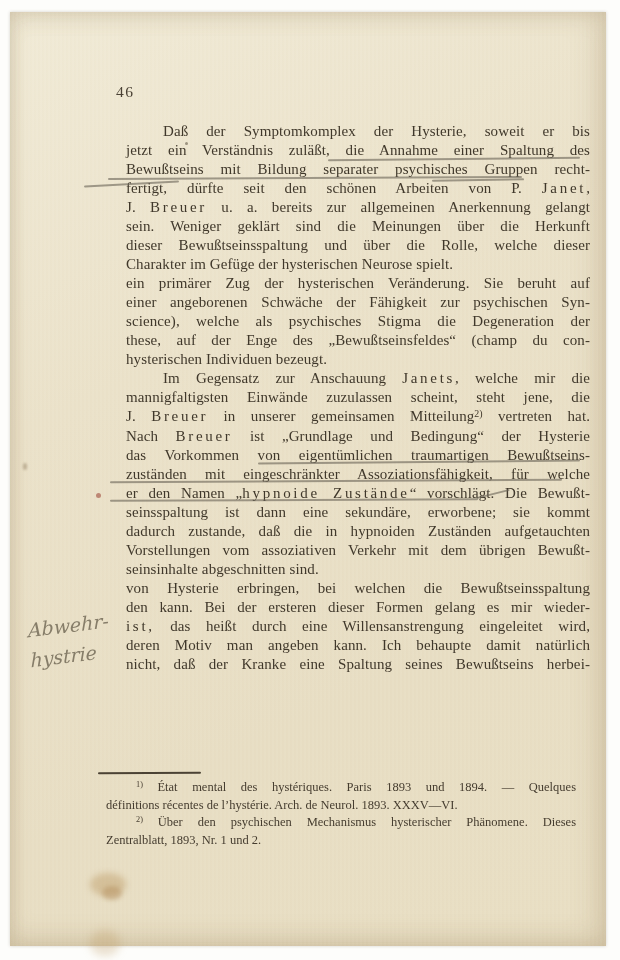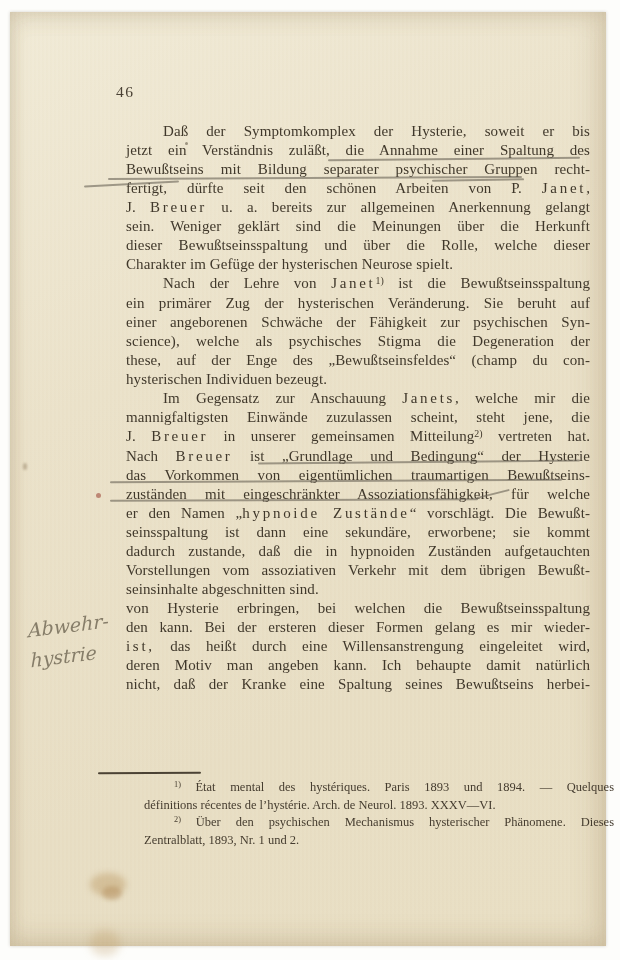--- a/index.html
+++ b/index.html
@@ -37,21 +37,21 @@
   .line.endline{text-align-last:left;}
   .line.indent{text-indent:37px;}
   .sperr{letter-spacing:.18em;}
   sup{font-size:.66em;letter-spacing:0;vertical-align:baseline;position:relative;top:-.45em;}
   .rule{
     position:absolute;left:88px;top:760px;width:103px;height:2px;
     background:#4b4234;border-radius:1px;transform:rotate(-.3deg);
   }
   .footnotes{
     position:absolute;left:96px;top:767px;width:470px;
-    font-size:12.5px;line-height:17px;color:#453c2f;text-align:justify;margin-left:38px;
+    font-size:12.5px;line-height:17px;color:#453c2f;text-align:justify;
   }
   .footnotes .line{min-height:17px;}
   .footnotes .line.indent{text-indent:30px;}
   .marginalia{
     position:absolute;left:18px;top:599px;width:104px;
     font-family:"DejaVu Serif",serif;font-style:italic;
     font-size:19px;line-height:27px;color:rgba(125,116,97,.92);
     transform:rotate(-7deg) skewX(-6deg);
   }
   .marginalia .m2{margin-left:2px;margin-top:3px;}
@@ -69,27 +69,26 @@
 
 <div class="scan">
   <div class="page">
     <div class="grain"></div>
 
     <div class="pagenum">46</div>
 
     <div class="bodytext" id="body-text">
         <div class="line indent"><span>Daß der Symptomkomplex der Hysterie, soweit er bis</span></div>
         <div class="line"><span>jetzt ein Verständnis zuläßt, die Annahme einer Spaltung des</span></div>
-        <div class="line"><span>Bewußtseins mit Bildung separater psychischer Gruppen recht-</span></div>
+        <div class="line"><span>Bewußtseins mit Bildung separater psychisches Gruppen recht-</span></div>
         <div class="line"><span>fertigt, dürfte seit den schönen Arbeiten von P. </span><span class="sperr">Janet</span><span>,</span></div>
         <div class="line"><span>J. </span><span class="sperr">Breuer</span><span> u. a. bereits zur allgemeinen Anerkennung gelangt</span></div>
         <div class="line"><span>sein. Weniger geklärt sind die Meinungen über die Herkunft</span></div>
         <div class="line"><span>dieser Bewußtseinsspaltung und über die Rolle, welche dieser</span></div>
         <div class="line endline"><span>Charakter im Gefüge der hysterischen Neurose spielt.</span></div>
-        <div class="line indent"><span>Nach der Lehre von </span><span class="sperr">Janet</span><sup>1)</sup><span> ist die Bewußtseinsspaltung</span></div>
         <div class="line"><span>ein primärer Zug der hysterischen Veränderung. Sie beruht auf</span></div>
         <div class="line"><span>einer angeborenen Schwäche der Fähigkeit zur psychischen Syn-</span></div>
         <div class="line"><span>science), welche als psychisches Stigma die Degeneration der</span></div>
         <div class="line"><span>these, auf der Enge des „Bewußtseinsfeldes“ (champ du con-</span></div>
         <div class="line endline"><span>hysterischen Individuen bezeugt.</span></div>
         <div class="line indent"><span>Im Gegensatz zur Anschauung </span><span class="sperr">Janets</span><span>, welche mir die</span></div>
         <div class="line"><span>mannigfaltigsten Einwände zuzulassen scheint, steht jene, die</span></div>
         <div class="line"><span>J. </span><span class="sperr">Breuer</span><span> in unserer gemeinsamen Mitteilung</span><sup>2)</sup><span> vertreten hat.</span></div>
         <div class="line"><span>Nach </span><span class="sperr">Breuer</span><span> ist „Grundlage und Bedingung“ der Hysterie</span></div>
         <div class="line"><span>das Vorkommen von eigentümlichen traumartigen Bewußtseins-</span></div>

